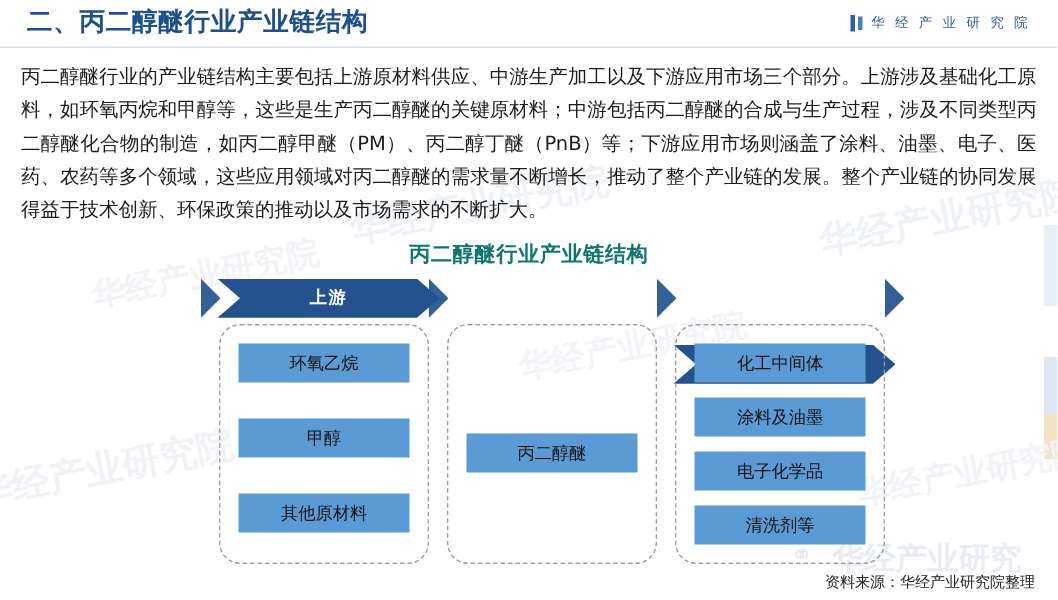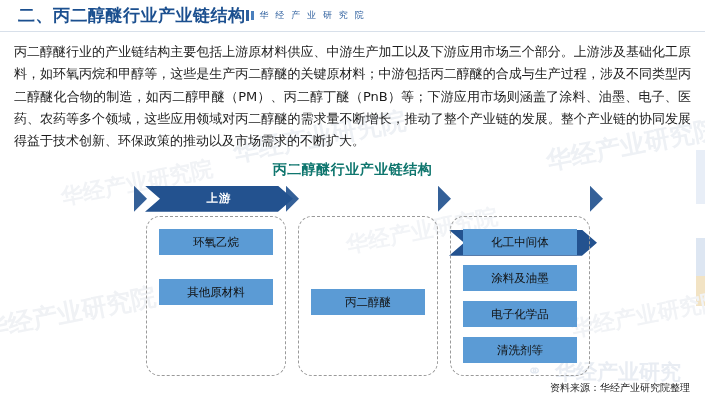--- a/index.html
+++ b/index.html
@@ -43,20 +43,21 @@
   .chip2 { top:276px; height:30px; background:#f2e3c4; }
   .chip3 { top:150px; height:54px; background:#e8eef7; }
 
   
   .header {
     position: relative;
     height: 31px;
     padding: 0 18px;
     display: flex;
     align-items: center;
+    justify-content: space-between;
     border-bottom: 1px solid #d8e0ea;
     z-index: 3;
     background: transparent;
   }
   .page-title {
     font-size: 17px;
     font-weight: bold;
     color: #1b4f8f;
     letter-spacing: 0.5px;
     line-height: 1;
@@ -226,20 +227,21 @@
     <div class="arrow arrow-up">上游</div>
     <div class="chev" style="left:286px;"></div>
     <div class="chev" style="left:438px;"></div>
     <div class="arrow arrow-down">下游</div>
     <div class="chev" style="left:590px;"></div>
   </div>
 
   <div class="cols">
     <div class="col col-up">
       <div class="node">环氧乙烷</div>
+      <div class="node">甲醇</div>
       <div class="node">其他原材料</div>
     </div>
 
     <div class="col col-mid">
       <div class="node">丙二醇醚</div>
     </div>
 
     <div class="col col-down">
       <div class="node">化工中间体</div>
       <div class="node">涂料及油墨</div>

